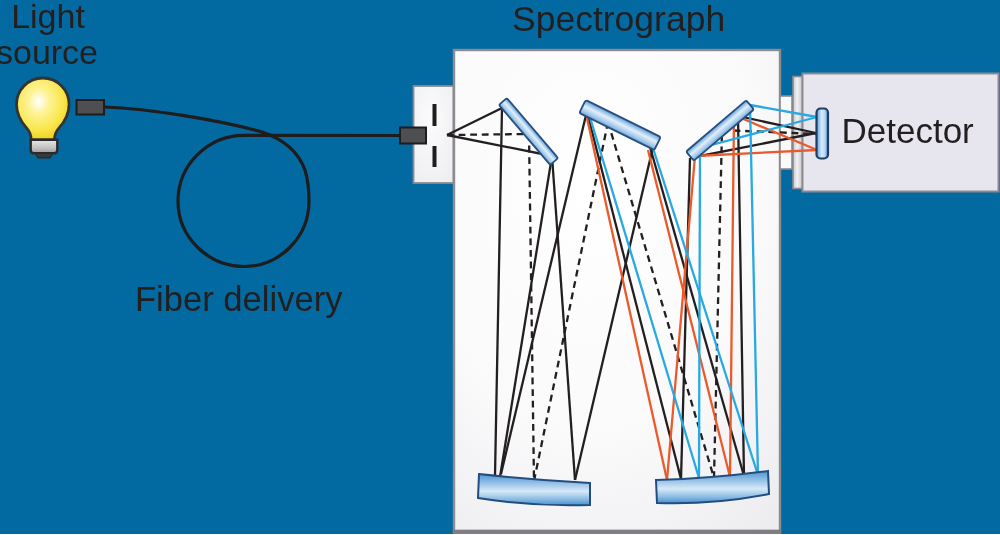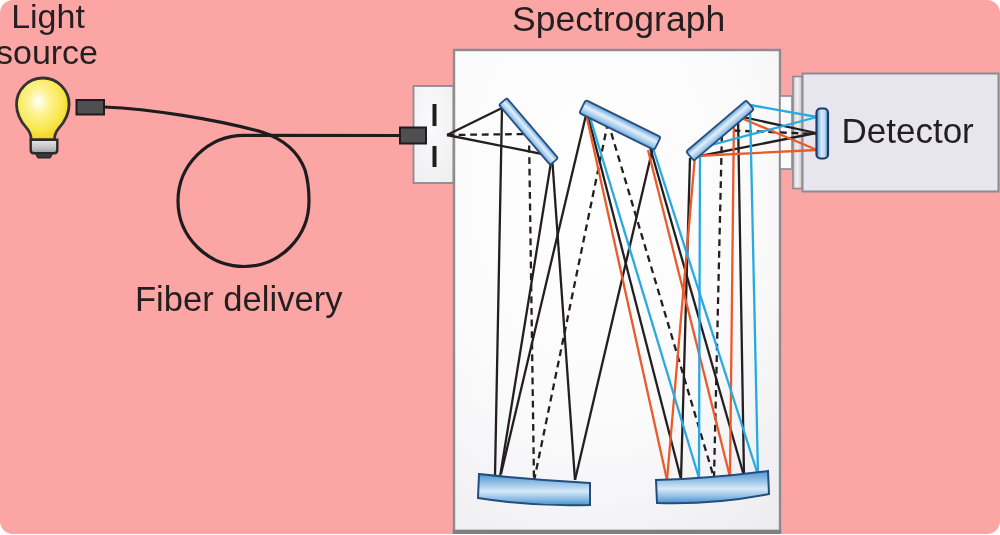--- a/index.html
+++ b/index.html
@@ -1,16 +1,16 @@
 <!DOCTYPE html>
 <html><head>
 <meta charset="utf-8">
 <style>
   html,body{margin:0;padding:0;background:#ffffff;}
-  #stage{position:relative;width:1000px;height:534px;background:#fca5a5;overflow:hidden;border-radius:13px;}
+  #stage{position:relative;width:1000px;height:534px;background:#0369a1;overflow:hidden;}
   svg{display:block;}
   text{font-family:"Liberation Sans",sans-serif;fill:#231f20;}
 </style>
 </head>
 <body>
 <div id="stage">
 <svg width="1000" height="535" viewBox="0 0 1000 535">
   <defs>
     <radialGradient id="boxg" cx="42%" cy="28%" r="95%">
       <stop offset="0%" stop-color="#ffffff"></stop>

